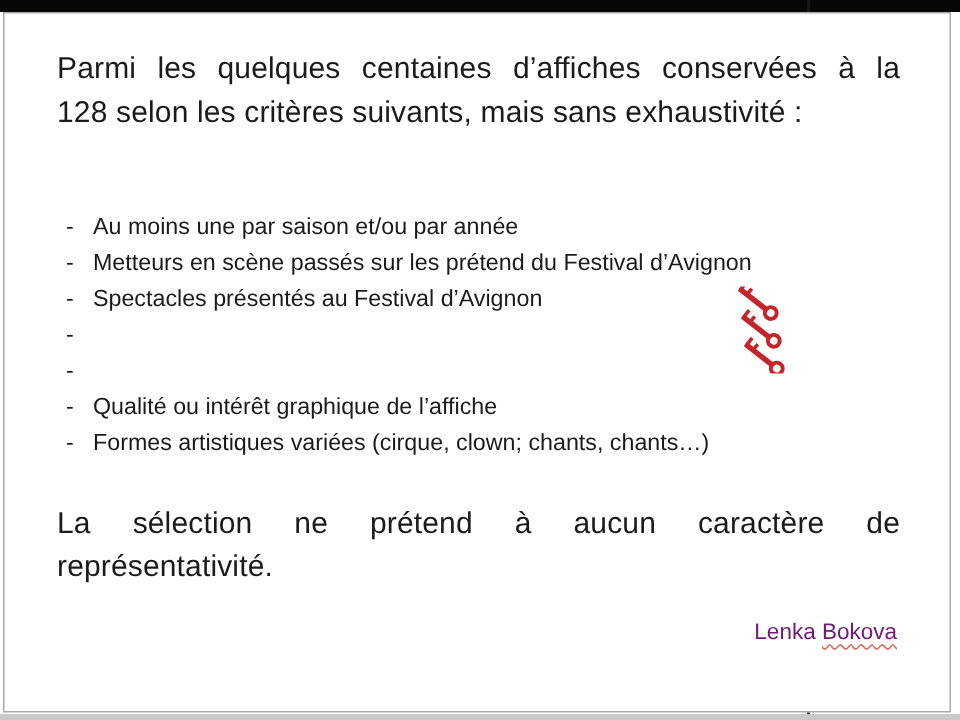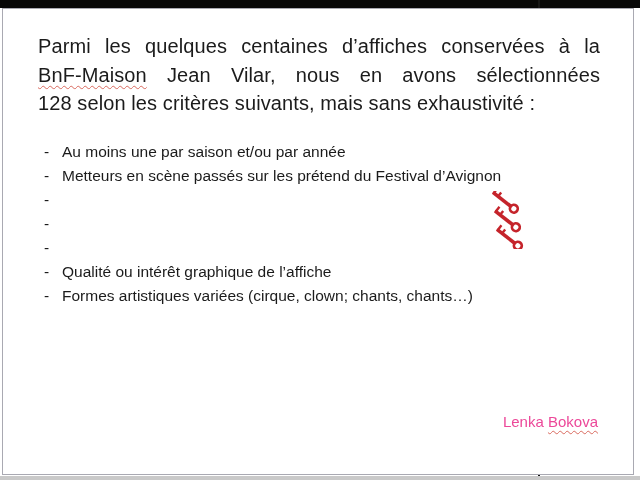--- a/index.html
+++ b/index.html
@@ -96,51 +96,51 @@
     top: 182px;
     width: 40px;
     height: 58px;
   }
   .conclusion { top: 326px; }
   .signature {
     position: absolute;
     right: 35px;
     top: 404px;
     font-size: 15px;
-    color: #ec4899;
+    color: #701a75;
     text-align: right;
   }
 </style>
 </head>
 <body>
 
 <div class="stage">
   <div class="top-bar"></div>
   <div class="right-bar"></div>
   <div class="bottom-bar"></div>
 
   <div class="slide">
 
     <div class="textblock para intro">
       <div class="jline">Parmi les quelques centaines d’affiches conservées à la</div>
-      <div class="jline"><span class="squiggle">BnF-Maison</span><span> Jean Vilar, nous en avons sélectionnées</span></div>
       <div class="lline"><span class="bold">128</span><span> selon les critères suivants, mais sans exhaustivité :</span></div>
     </div>
 
     <ul class="criteria-list">
       <li>
         <span class="dash">-</span>
         <span>Au moins une par saison et/ou par année</span>
       </li>
       <li>
         <span class="dash">-</span>
         <span>Metteurs en scène passés sur les prétend du Festival d’Avignon</span>
       </li>
       <li>
         <span class="dash">-</span>
+        <span>Spectacles présentés au Festival d’Avignon</span>
       </li>
       <li>
         <span class="dash">-</span>
       </li>
       <li>
         <span class="dash">-</span>
       </li>
       <li>
         <span class="dash">-</span>
         <span>Qualité ou intérêt graphique de l’affiche</span>
@@ -158,17 +158,21 @@
           <circle cx="12.5" cy="0" r="3.9" stroke-width="2.7"></circle>
           <line x1="-13" y1="0.5" x2="-13" y2="-6" stroke-width="2.4"></line>
           <line x1="-7.5" y1="0.5" x2="-7.5" y2="-5" stroke-width="2.4"></line>
         </g>
       </defs>
       <use href="#key" transform="translate(17,10) rotate(38)"></use>
       <use href="#key" transform="translate(19,28.5) rotate(38)"></use>
       <use href="#key" transform="translate(21,47) rotate(38)"></use>
     </svg>
 
+    <div class="textblock para conclusion">
+      <div class="jline">La sélection ne prétend à aucun caractère de</div>
+      <div class="lline">représentativité.</div>
+    </div>
 
     <div class="signature"><span>Lenka </span><span class="squiggle">Bokova</span></div>
 
   </div>
 </div>
 
 </body></html>

